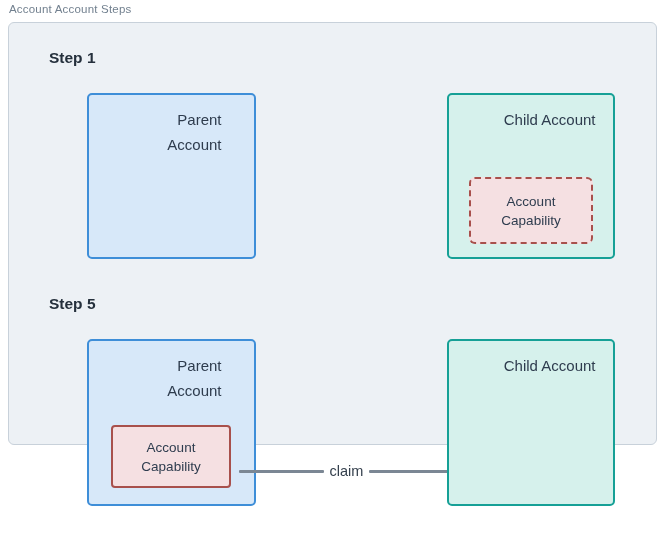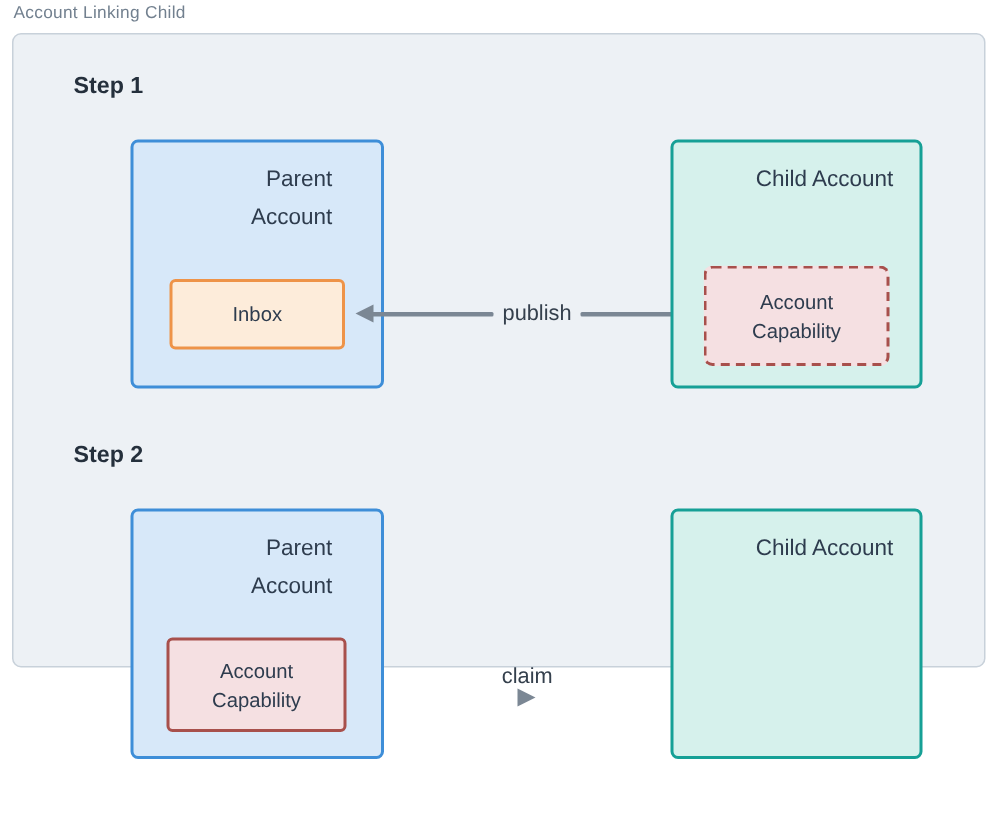--- a/index.html
+++ b/index.html
@@ -87,21 +87,21 @@
   }
   .s1-inbox{left:24px;top:91px;width:117px;height:47px;}
   .s1-cap{left:20px;top:82px;width:124px;height:67px;}
   .s2-cap{left:22px;top:84px;width:120px;height:63px;}
   .s2-acct{left:22px;top:92px;width:121px;height:48px;}
   .arrow{
     position:absolute;height:24px;
     display:flex;align-items:center;
   }
   .s1-arrow{left:228px;top:174px;width:232px;}
-  .s2-arrow{left:230px;top:420px;width:225px;flex-direction:column;}
+  .s2-arrow{left:230px;top:436px;width:225px;}
   .arrow .line{
     flex:1;height:3px;background:var(--arrow);border-radius:1px;
   }
   .arrow-label{
     font-size:14.5px;color:#35404d;margin:0 6px;white-space:nowrap;
   }
   .head{width:0;height:0;display:block;}
   .head-left{
     border-top:6px solid transparent;
     border-bottom:6px solid transparent;
@@ -111,48 +111,39 @@
   .head-right{
     border-top:6px solid transparent;
     border-bottom:6px solid transparent;
     border-left:12px solid var(--arrow);
     margin-left:-2px;
   }
 </style>
 </head>
 <body>
 
-<div class="diagram-title">Account Linking Child</div>
+<div class="diagram-title">Account Account Steps</div>
 
 <div class="panel">
 
   <div class="step-label s1-heading">Step 1</div>
 
   <div class="node parent-node s1-parent">
     <div class="node-title">Parent Account</div>
-    <div class="inner-box orange-box s1-inbox">
-      <span>Inbox</span>
-    </div>
   </div>
 
-  <div class="arrow s1-arrow">
-    <span class="head head-left"></span>
-    <span class="line"></span>
-    <span class="arrow-label">publish</span>
-    <span class="line"></span>
-  </div>
 
   <div class="node child-node s1-child">
     <div class="node-title">Child Account</div>
     <div class="inner-box pink-dashed-box s1-cap">
       <span>Account Capability</span>
     </div>
   </div>
 
-  <div class="step-label s2-heading">Step 2</div>
+  <div class="step-label s2-heading">Step 5</div>
 
   <div class="node parent-node s2-parent">
     <div class="node-title">Parent Account</div>
     <div class="inner-box pink-box s2-cap">
       <span>Account Capability</span>
     </div>
   </div>
 
   <div class="arrow s2-arrow">
     <span class="line"></span>

